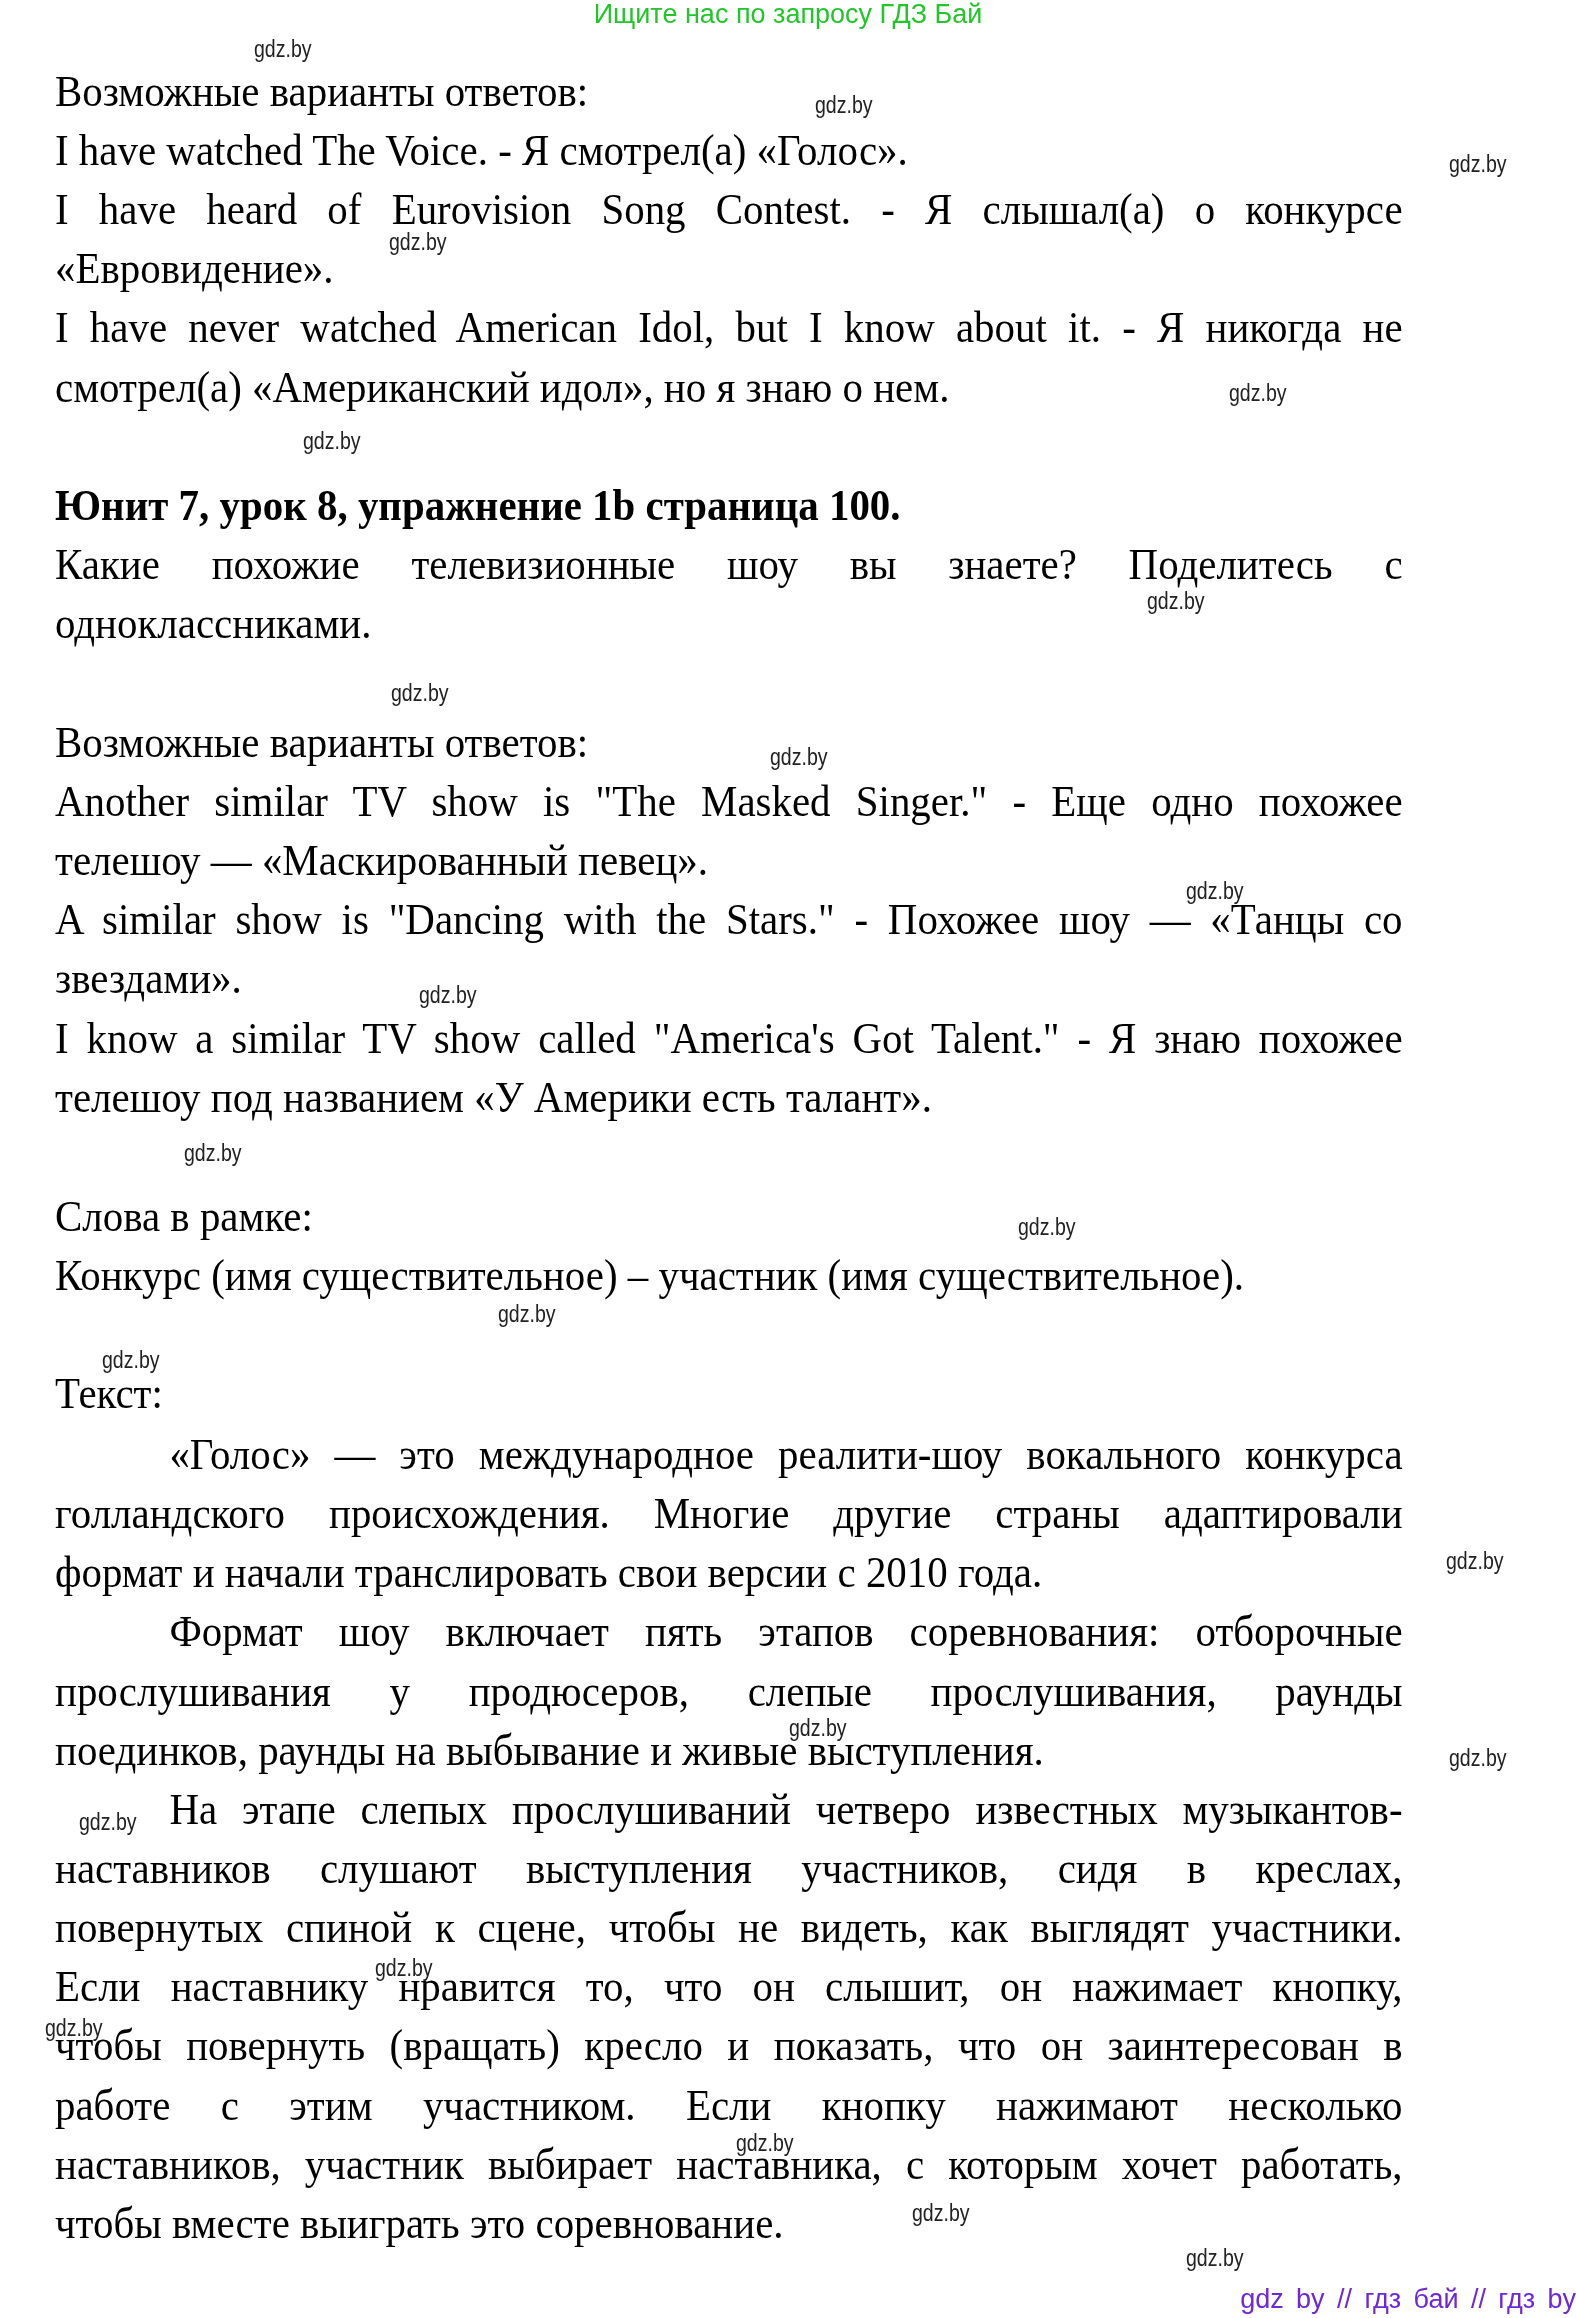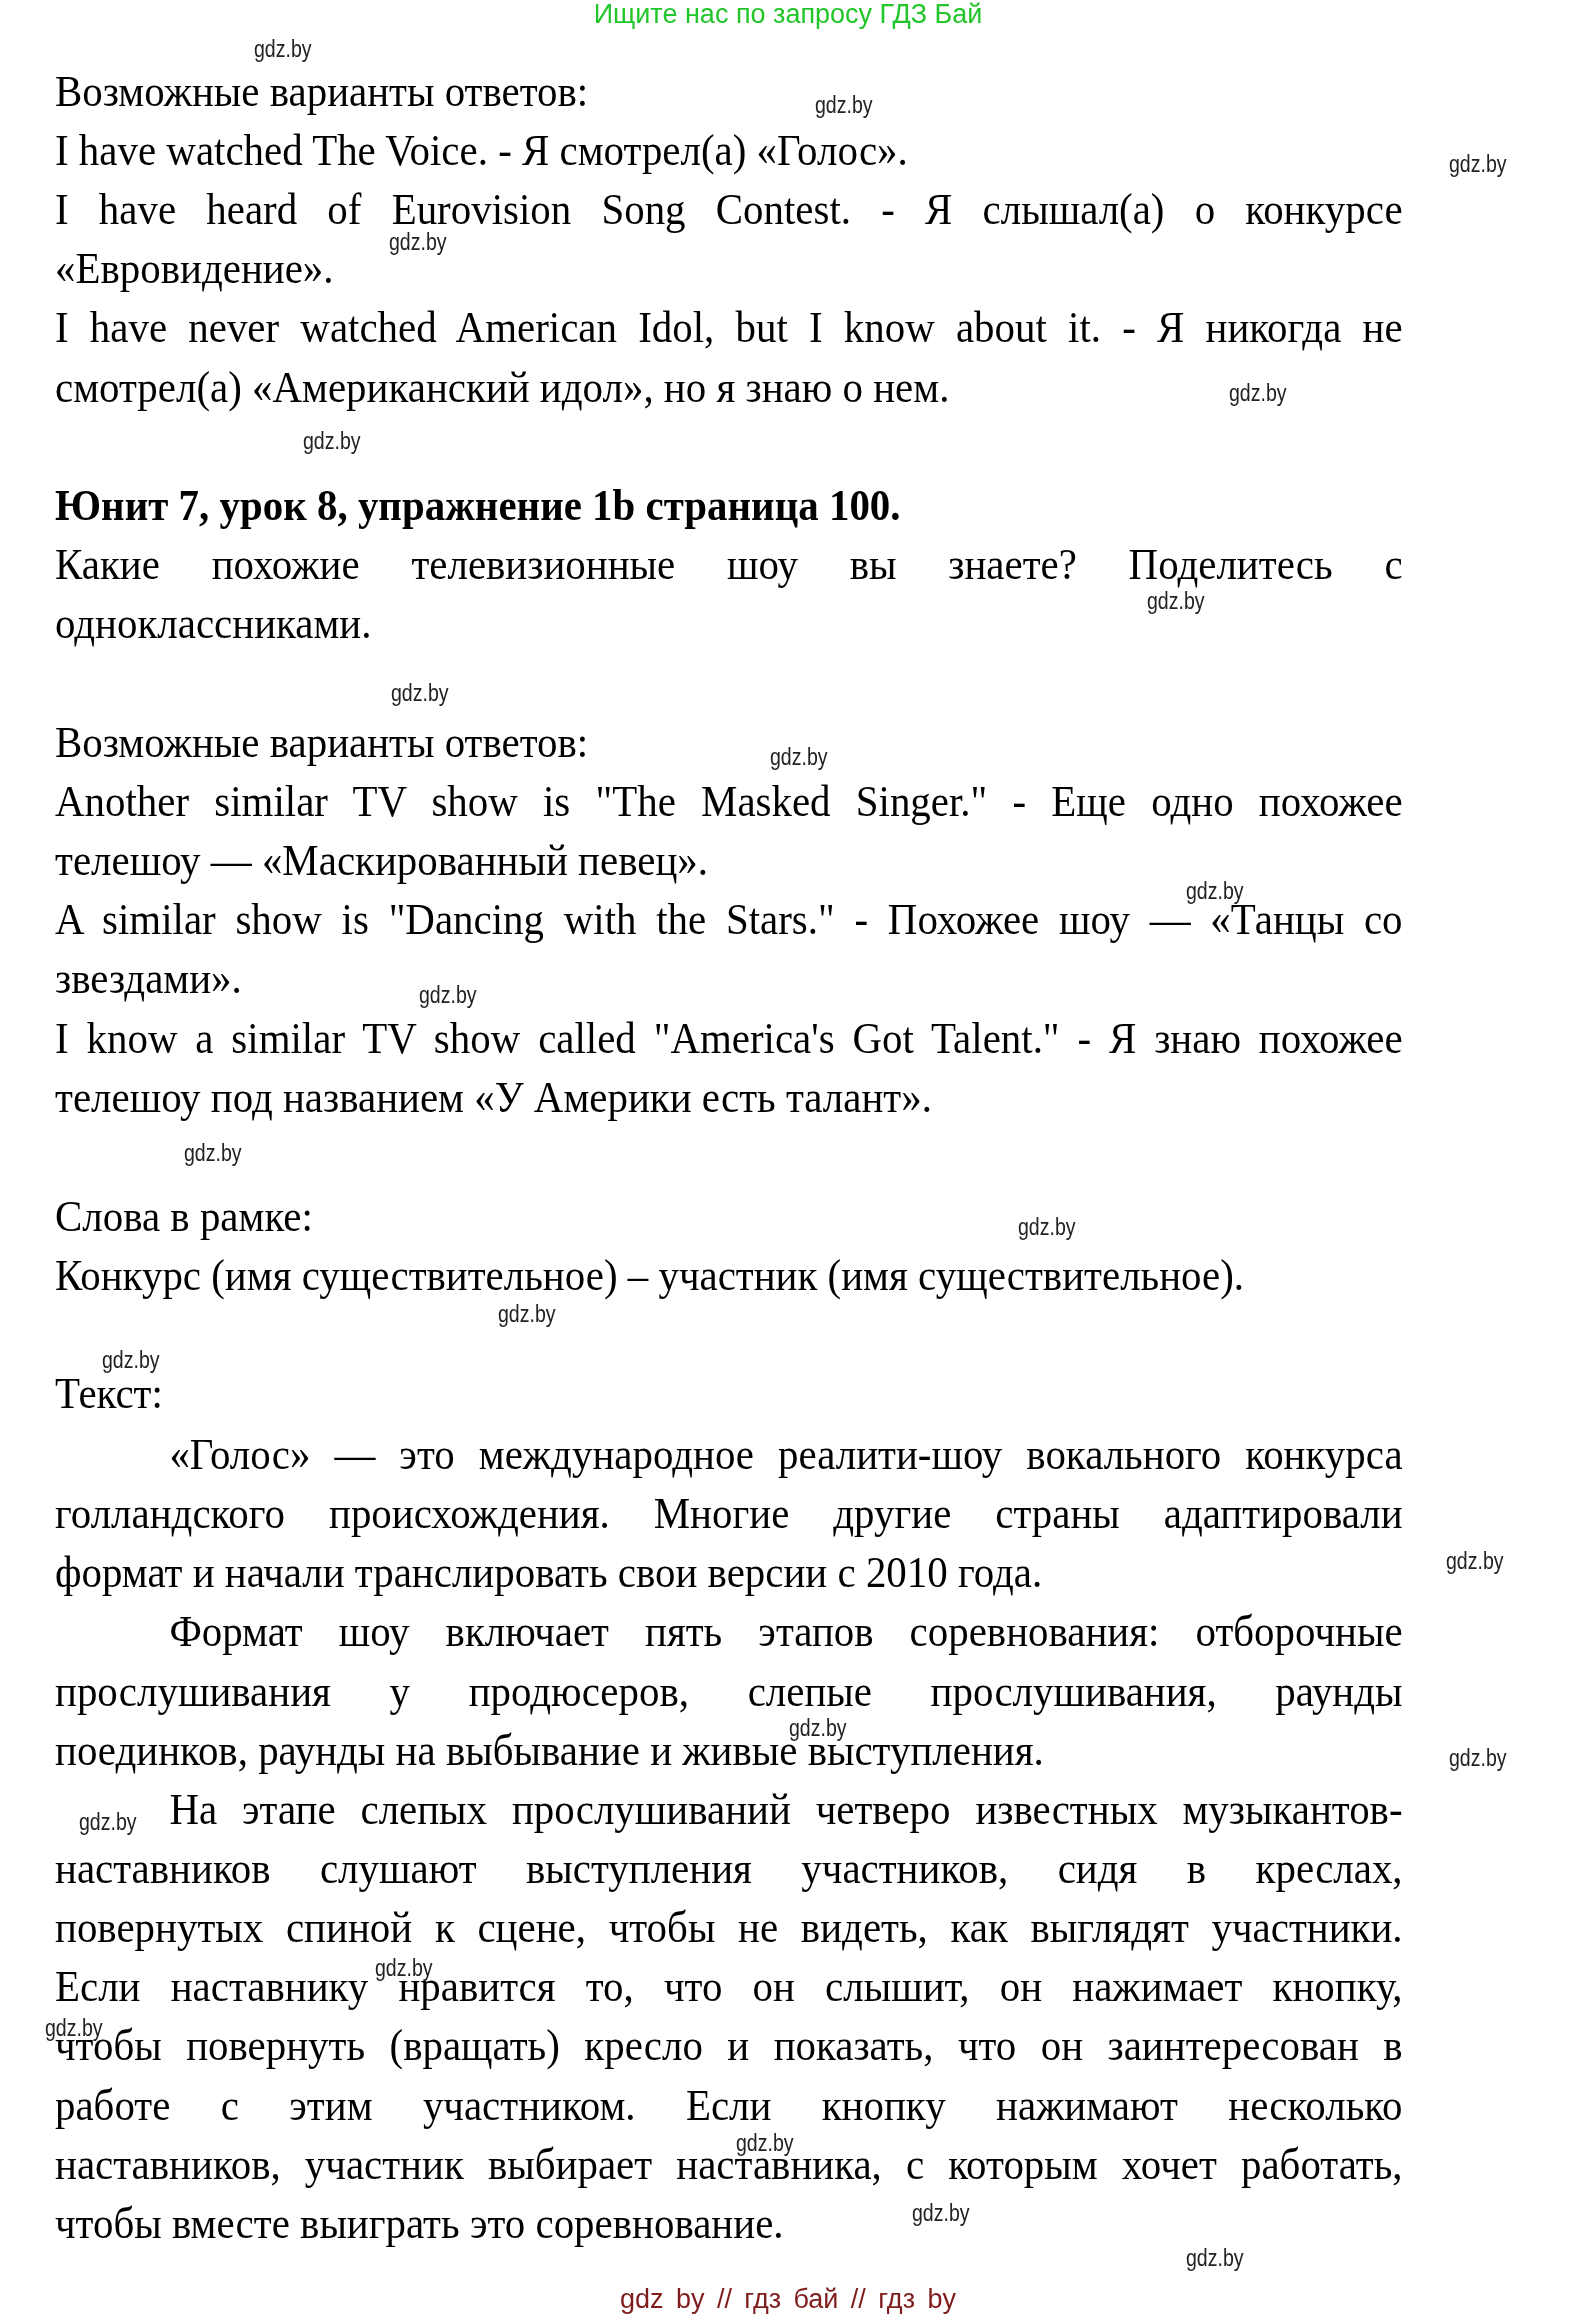--- a/index.html
+++ b/index.html
@@ -87,14 +87,14 @@
 <div class="wm" style="left:1446px; top:1548px;">gdz.by</div>
 <div class="wm" style="left:789px; top:1715px;">gdz.by</div>
 <div class="wm" style="left:1449px; top:1745px;">gdz.by</div>
 <div class="wm" style="left:79px; top:1809px;">gdz.by</div>
 <div class="wm" style="left:375px; top:1955px;">gdz.by</div>
 <div class="wm" style="left:45px; top:2015px;">gdz.by</div>
 <div class="wm" style="left:736px; top:2130px;">gdz.by</div>
 <div class="wm" style="left:912px; top:2200px;">gdz.by</div>
 <div class="wm" style="left:1186px; top:2245px;">gdz.by</div>
 
-<div class="footer" style="color:#7f1d1d;">gdz by  //  гдз бай  //  гдз by</div>
+<div class="footer" style="color:#6d28d9;text-align:right;">gdz by  //  гдз бай  //  гдз by</div>
 
 
 </body></html>

